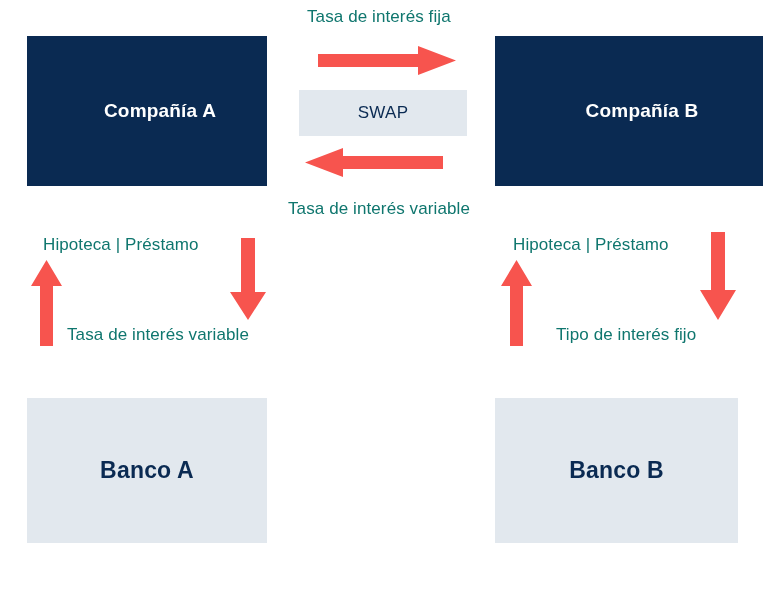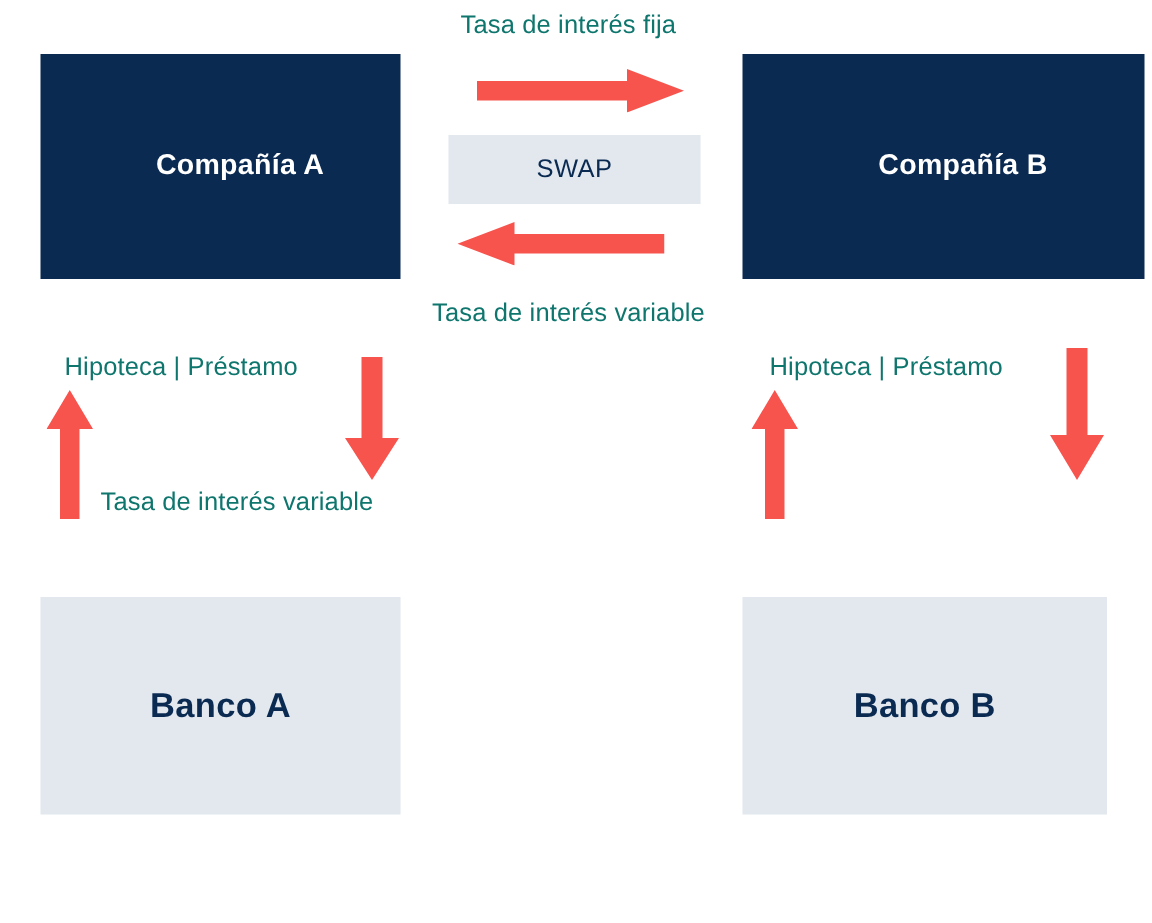--- a/index.html
+++ b/index.html
@@ -112,20 +112,21 @@
   <div class="label" id="label-fixed-rate">Tasa de interés fija</div>
 
   <div class="label" id="label-variable-rate">Tasa de interés variable</div>
 
   <div class="label" id="label-mortgage-left">Hipoteca | Préstamo</div>
 
   <div class="label" id="label-mortgage-right">Hipoteca | Préstamo</div>
 
   <div class="label" id="label-variable-left">Tasa de interés variable</div>
 
+  <div class="label" id="label-fixed-right">Tipo de interés fijo</div>
 
   <div class="arrow" id="arrow-swap-right">
     <svg viewBox="0 0 138 29" preserveAspectRatio="none">
       <polygon points="0,8 100,8 100,0 138,14.5 100,29 100,21 0,21" fill="#F7544E"></polygon>
     </svg>
   </div>
 
   <div class="arrow" id="arrow-swap-left">
     <svg viewBox="0 0 138 29" preserveAspectRatio="none">
       <polygon points="138,8 38,8 38,0 0,14.5 38,29 38,21 138,21" fill="#F7544E"></polygon>

